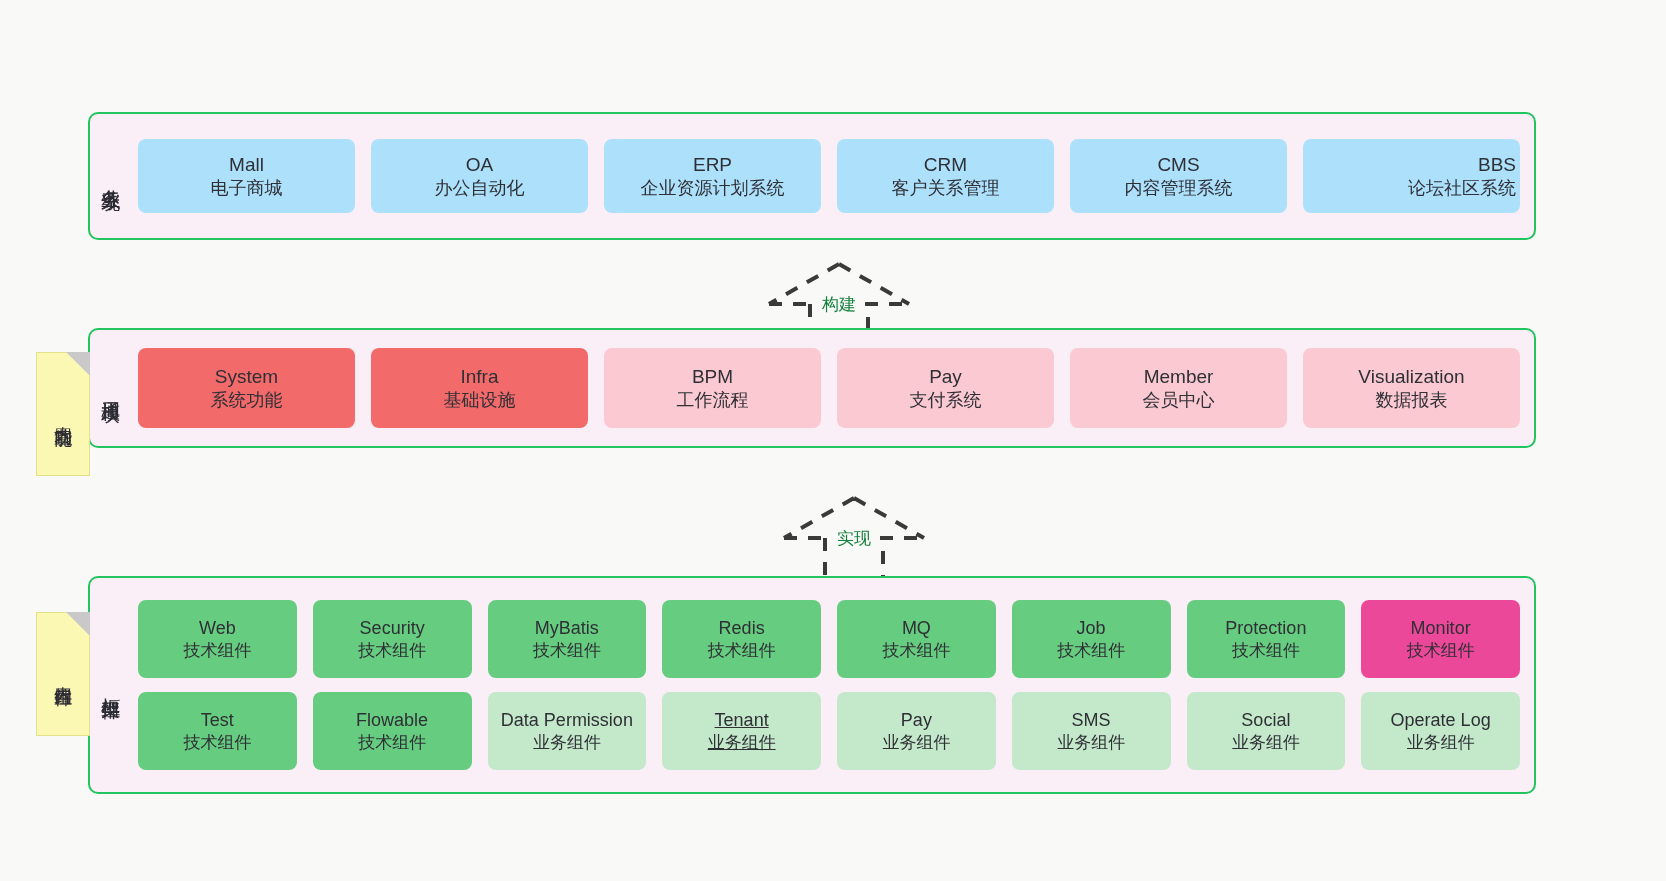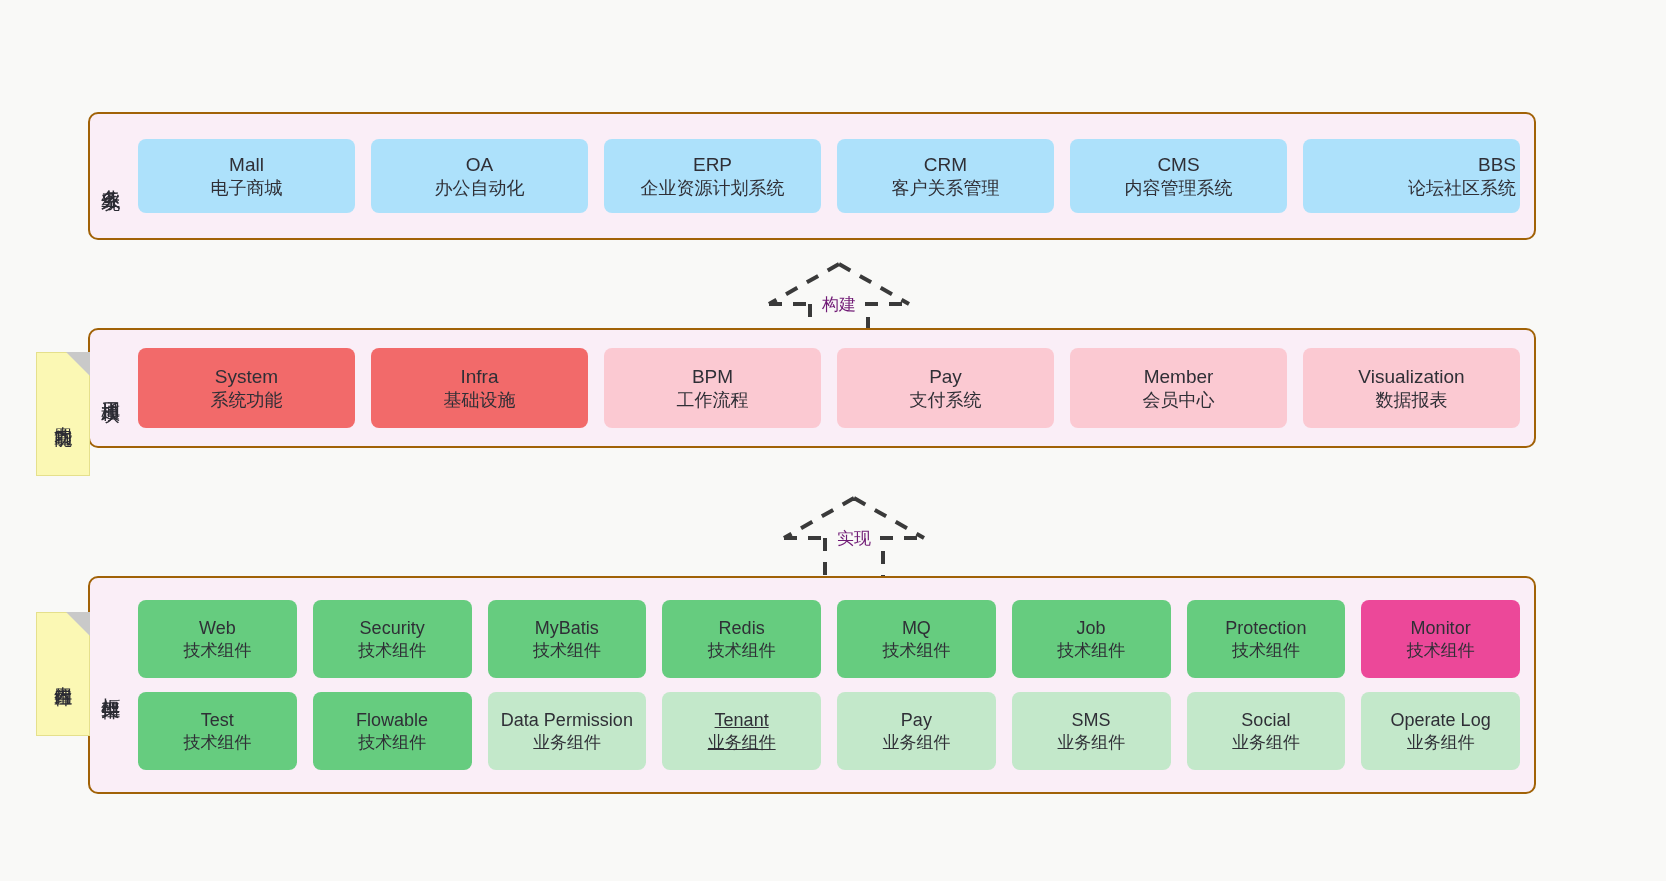--- a/index.html
+++ b/index.html
@@ -14,21 +14,21 @@
     font-family: "Liberation Sans", "DejaVu Sans", sans-serif;
     color: #333333;
     overflow: hidden;
   }
 
   
   .layer {
     position: absolute;
     box-sizing: border-box;
     background: #faeef7;
-    border: 2px solid #a16207;
+    border: 2px solid #22c55e;
     border-radius: 10px;
     display: flex;
     align-items: stretch;
   }
 
   
   .layer-title {
     flex: 0 0 auto;
     width: 42px;
     display: flex;
@@ -123,21 +123,21 @@
   }
   .uml-arrow svg { display: block; }
   .uml-label {
     position: absolute;
     left: 50%;
     transform: translateX(-50%);
     top: 36px;
     background: #f9f9f7;
     padding: 1px 5px;
     font-size: 17px;
-    color: #701a75;
+    color: #15803d;
     white-space: nowrap;
   }
   #arrow-build  { left: 753px; top: 256px; }
   #arrow-impl   { left: 768px; top: 490px; }
 </style>
 </head>
 <body>
 
 <div class="layer" id="layer-business">
   <div class="layer-title">业务系统</div>

